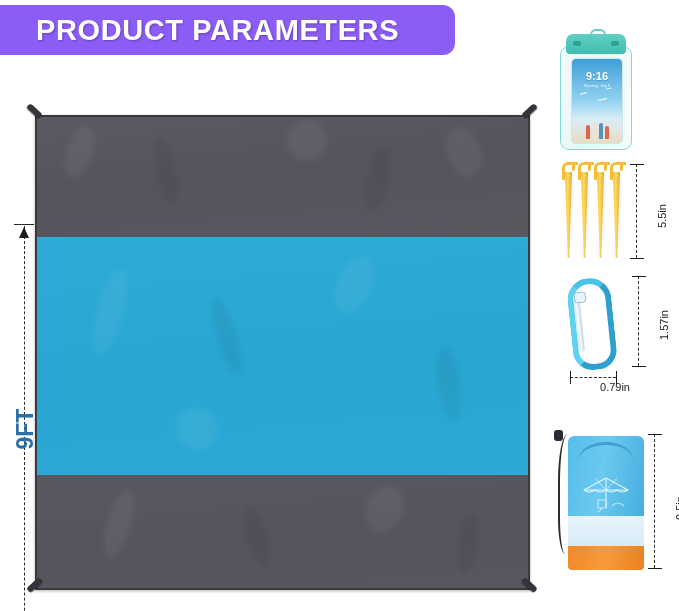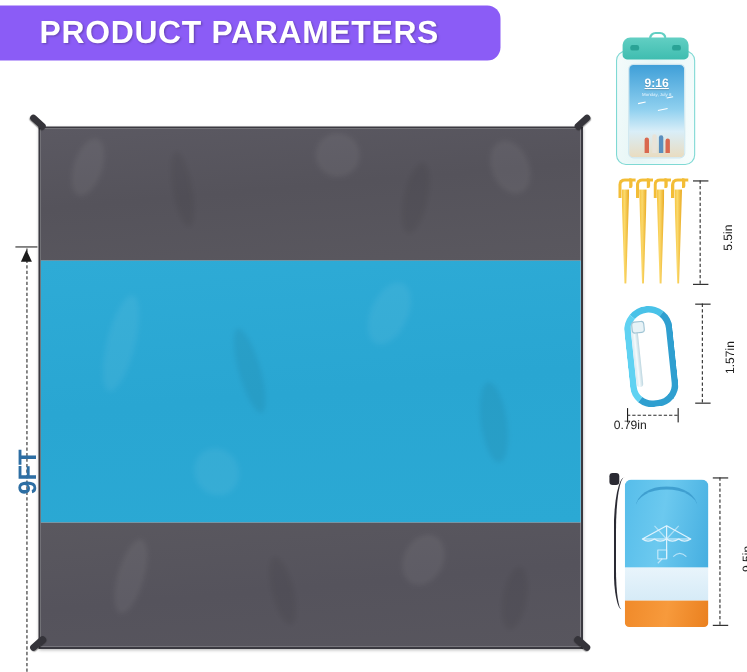--- a/index.html
+++ b/index.html
@@ -87,21 +87,21 @@
   #clasp-hole-l{left:7px;}
   #clasp-hole-r{left:45px;}
   #clasp-tab{position:absolute;left:30px;top:-3px;width:12px;height:7px;border:2px solid #62cfc3;border-bottom:none;border-radius:6px 6px 0 0;}
   #phone-screen{
     position:absolute;left:11px;top:26px;width:50px;height:84px;
     border:1px solid #cfe6ef;border-radius:5px;overflow:hidden;
     background:linear-gradient(180deg,#3f9fd8 0%,#8fd0ef 48%,#d9eef8 72%,#e9dcc0 100%);
   }
   #screen-time{
     position:absolute;left:0;top:11px;width:100%;text-align:center;
-    color:#ffffff;font-size:11px;font-weight:bold;text-shadow:0 1px 1px rgba(0,0,0,.2);text-decoration:underline;
+    color:#ffffff;font-size:11px;font-weight:bold;text-shadow:0 1px 1px rgba(0,0,0,.2);
   }
   #screen-date{position:absolute;left:0;top:24px;width:100%;text-align:center;color:#eaf6ff;font-size:4px;}
   .gull{position:absolute;border-top:1.2px solid #ffffff;width:7px;transform:rotate(-12deg);}
   .beach-figure{position:absolute;bottom:4px;width:4px;border-radius:2px 2px 0 0;}
 
   
   #stakes-group{left:8px;top:162px;width:118px;height:100px;}
   .stake{position:absolute;top:0;width:13px;height:96px;}
   .stake-shaft{
     position:absolute;left:3px;top:10px;width:7px;height:86px;
@@ -136,21 +136,21 @@
     position:absolute;left:20px;top:22px;width:6px;height:58px;
     background:linear-gradient(90deg,#d9e9f0 0%,#f4fafc 45%,#bcd6e0 100%);
     border-radius:3px;
     transform:rotate(-6deg);
   }
   #carabiner-screw{position:absolute;left:18px;top:20px;width:10px;height:9px;background:#e8f3f7;border:1px solid #9fc4d4;border-radius:3px;transform:rotate(-6deg);}
   #dim-carab-v{position:absolute;left:76px;top:4px;width:44px;height:92px;}
   #dim-carab-h{position:absolute;left:14px;top:100px;width:64px;height:24px;}
   .hdim-line{position:absolute;top:5px;height:0;border-top:1px dashed #2a2a2a;}
   .hdim-cap{position:absolute;width:0;border-left:1.4px solid #1c1c1c;height:13px;top:-1px;}
-  .hdim-text{position:absolute;top:9px;width:100%;text-align:left;font-size:11px;color:#1c1c1c;}
+  .hdim-text{position:absolute;top:9px;width:100%;text-align:right;font-size:11px;color:#1c1c1c;}
 
   
   #bag-group{left:8px;top:424px;width:118px;height:160px;}
   #bag-body{position:absolute;left:12px;top:12px;width:76px;height:134px;border-radius:6px 6px 4px 4px;overflow:hidden;}
   #bag-top{position:absolute;left:0;top:0;width:100%;height:80px;background:linear-gradient(100deg,#56bdea 0%,#6cc9ef 45%,#45aee0 100%);}
   #bag-mid{position:absolute;left:0;top:80px;width:100%;height:30px;background:linear-gradient(180deg,#e8f4fb 0%,#d6ebf7 100%);}
   #bag-bottom{position:absolute;left:0;top:110px;width:100%;height:24px;background:linear-gradient(100deg,#f08a2a 0%,#f79a3c 50%,#ea801f 100%);}
   #bag-cinch{
     position:absolute;left:10px;top:6px;width:56px;height:16px;
     border-top:3px solid #3f9fd0;border-radius:50% 50% 0 0 / 100% 100% 0 0;

